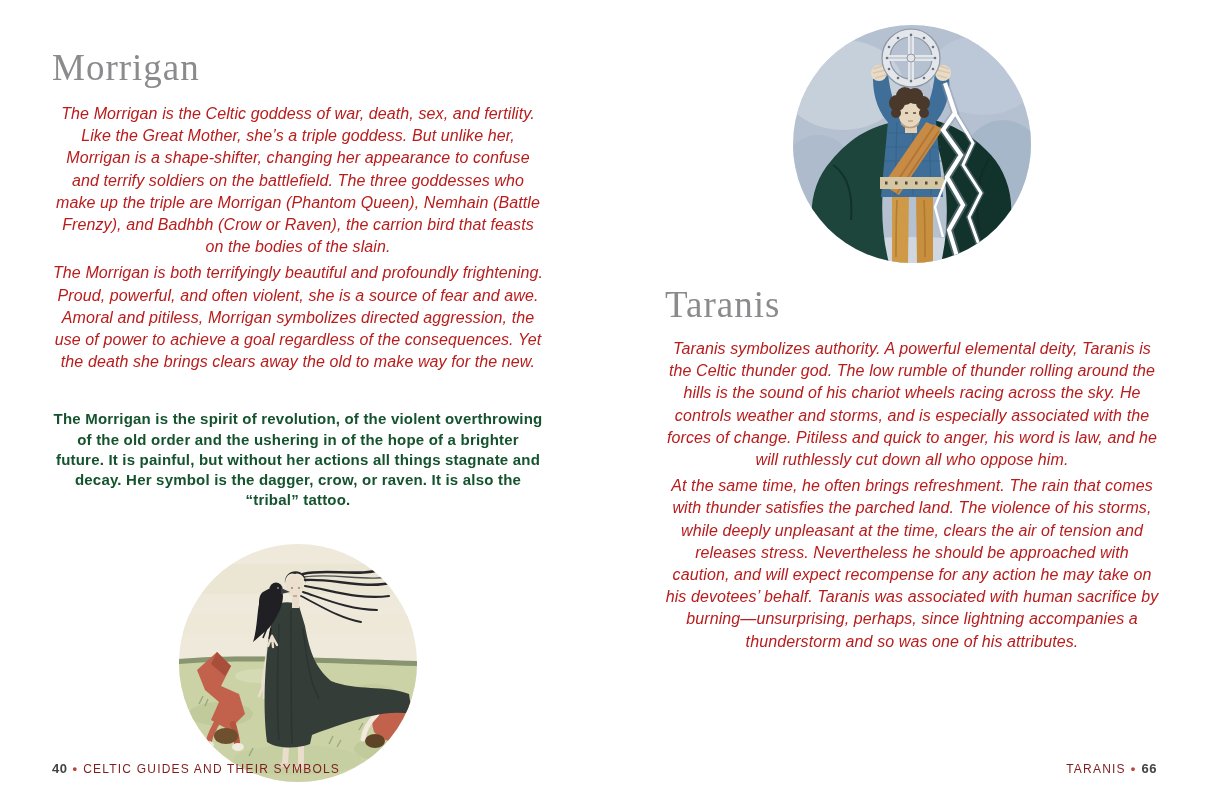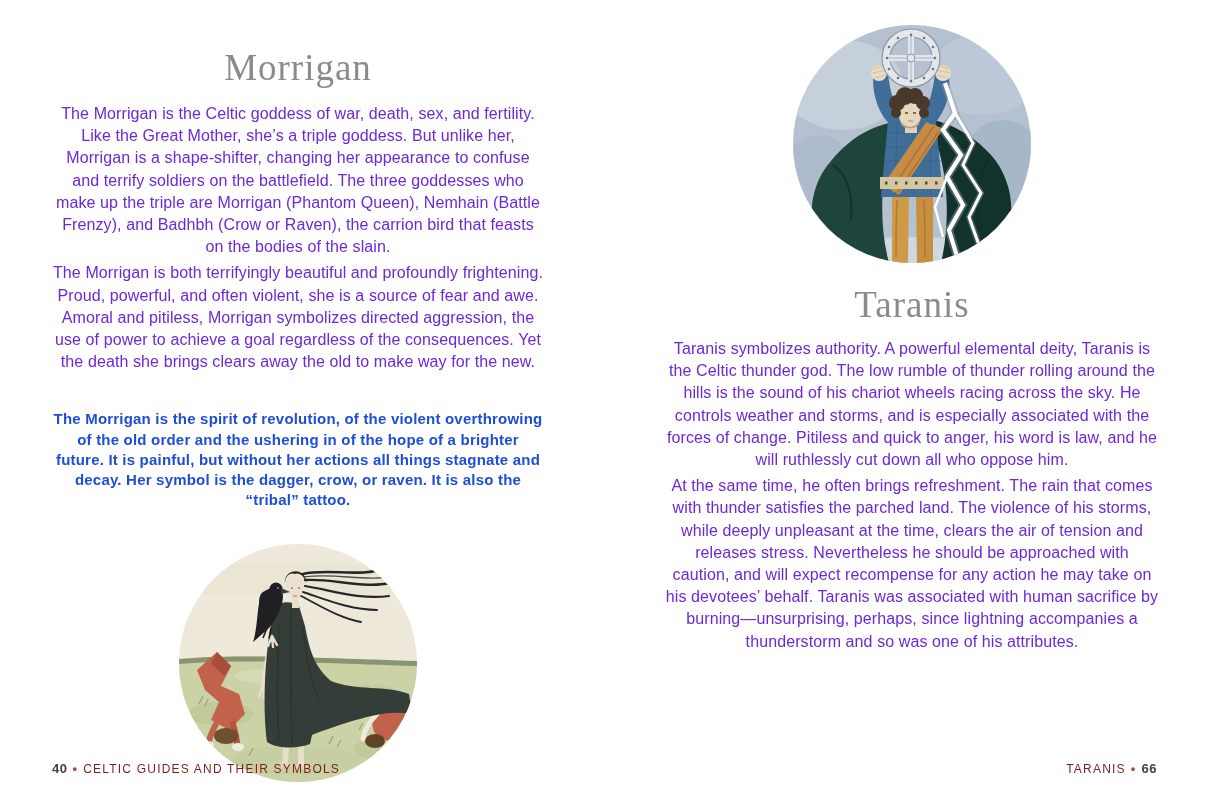--- a/index.html
+++ b/index.html
@@ -13,43 +13,43 @@
   .page{position:absolute;top:0;height:800px;}
   .page-left{left:52px;width:492px;}
   .page-right{left:665px;width:494px;}
 
   .deity-title{
     font-family:"Liberation Serif","DejaVu Serif",serif;
     font-weight:400;
     font-size:37px;
     color:#8b8b8d;
     letter-spacing:1px;
-    text-align:center;
     margin:0;
   }
   .page-left .deity-title{margin-top:46px;margin-bottom:14px;}
   .page-right .deity-title{margin-top:20px;margin-bottom:12px;}
 
   .body-para{
     margin:0;
     text-align:center;
     font-size:16px;
     line-height:22.2px;
-    color:#6d28d9;
+    color:#b91c1c;
     letter-spacing:.1px;
+    font-style:italic;
   }
   .body-para + .body-para{margin-top:4px;}
 
   .highlight-para{
     margin:0;
     text-align:center;
     font-size:15px;
     line-height:20.2px;
     font-weight:700;
-    color:#1d4ed8;
+    color:#14532d;
     letter-spacing:.2px;
   }
   .page-left .highlight-para{margin-top:36px;}
   .page-right .highlight-para{margin-top:13px;}
 
   .illus-wrap{display:flex;justify-content:center;}
   .page-left .illus-wrap{margin-top:34px;}
   .page-right .illus-wrap{margin-top:25px;}
   .illus-wrap svg{display:block;}
 

